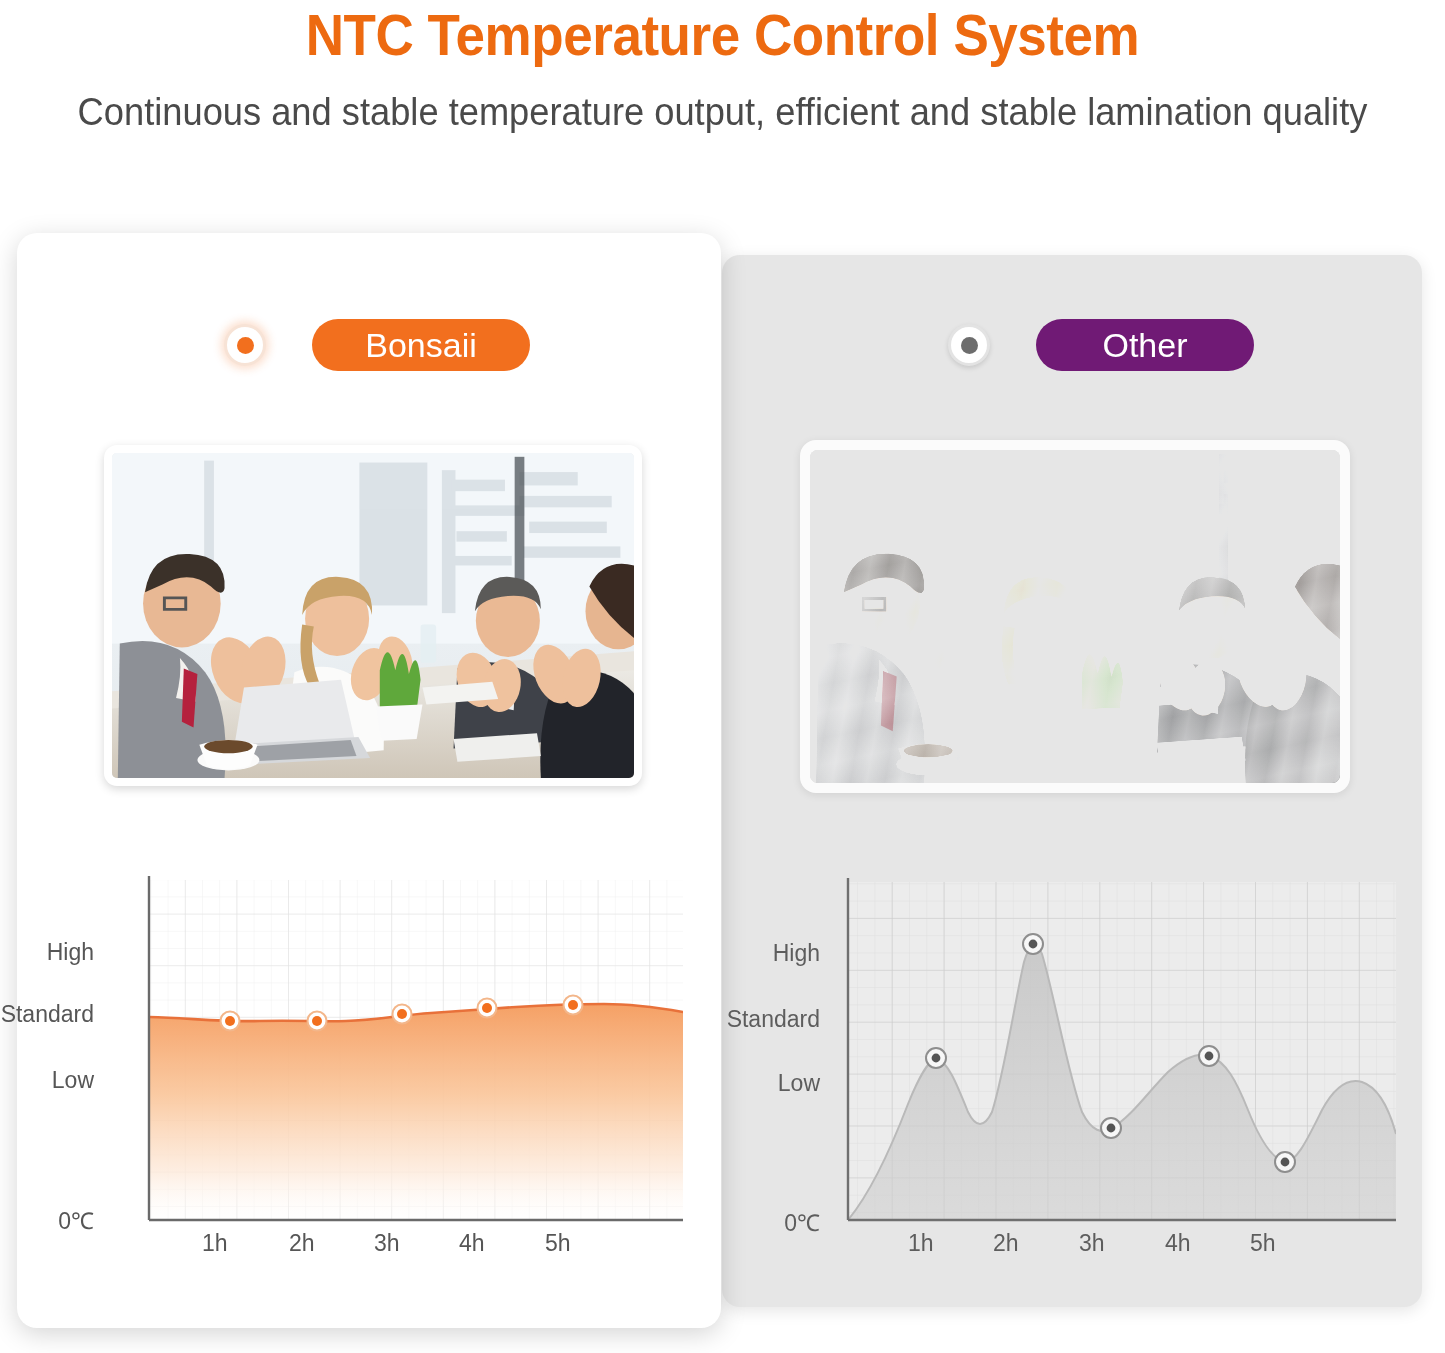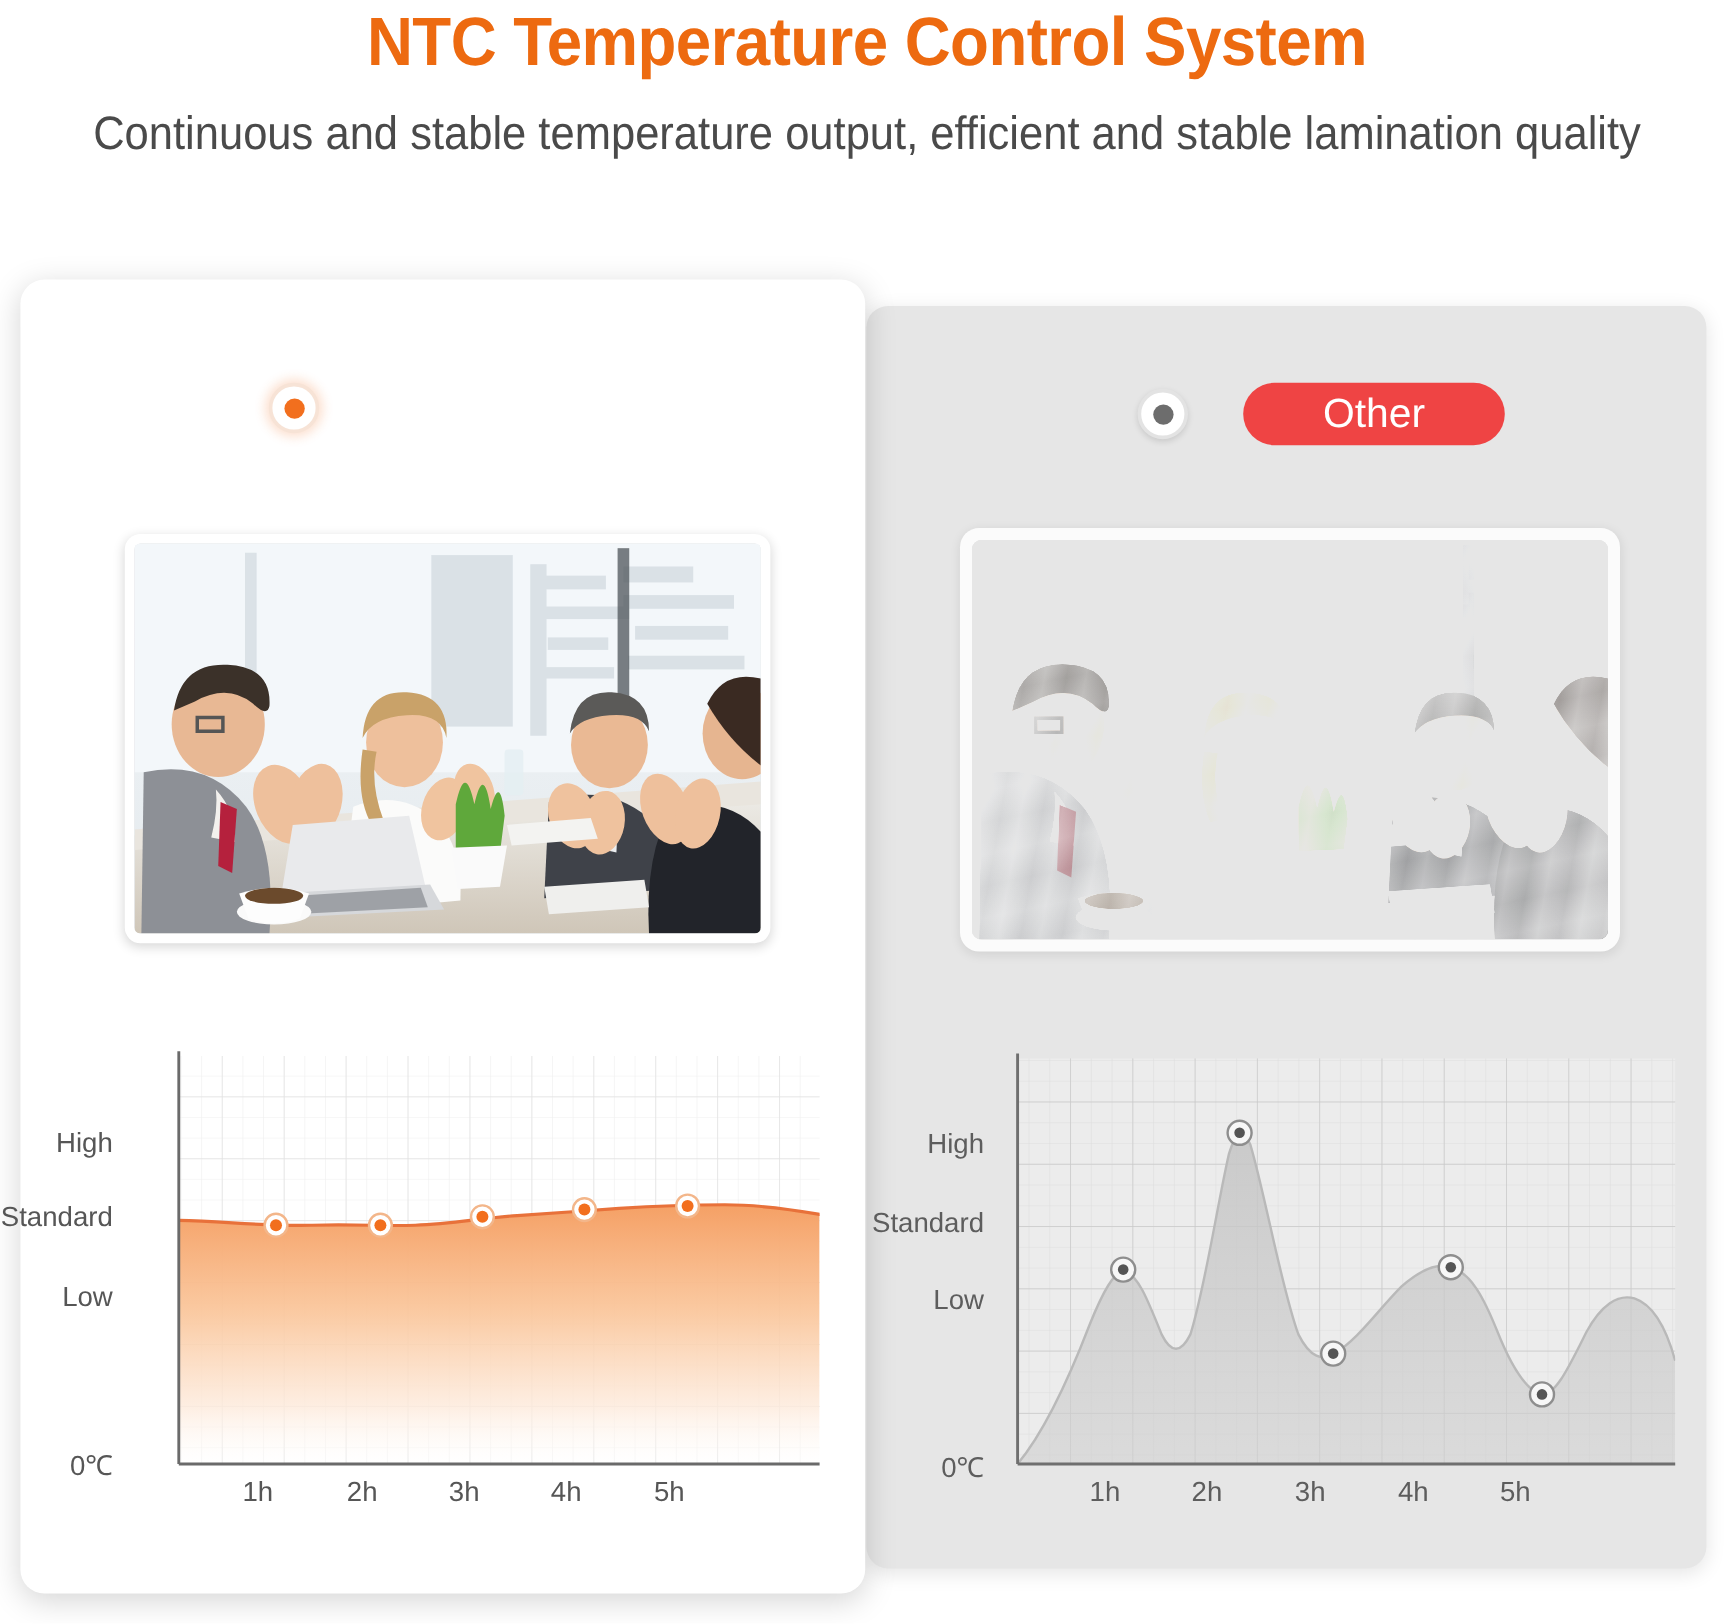--- a/index.html
+++ b/index.html
@@ -76,21 +76,21 @@
     margin-left: 46px;
     height: 52px; min-width: 218px;
     border-radius: 26px;
     display: flex; align-items: center; justify-content: center;
     color: #ffffff;
     font-size: 34px;
     padding: 0 36px;
     white-space: nowrap;
   }
   .pill-orange { background: #F26F1E; }
-  .pill-gray   { background: #ef4444; }
+  .pill-gray   { background: #701a75; }
 
   
   .photo-wrap { position: absolute; z-index: 7; }
   .photo-b {
     left: 104px; top: 445px; width: 538px; height: 341px;
     background: #ffffff;
     border-radius: 13px;
     padding: 8px;
     box-shadow: 0 3px 10px rgba(0,0,0,0.16);
   }
@@ -148,20 +148,23 @@
   <div class="title">NTC Temperature Control System</div>
   <div class="subtitle">Continuous and stable temperature output, efficient and stable lamination quality</div>
 
   <div class="card-other"></div>
 
   <div class="card-bonsaii"></div>
 
   <div class="sel sel-bonsaii">
     <span class="radio radio-on">
       <span class="dot"></span>
+    </span>
+    <span class="pill pill-orange">
+      <span>Bonsaii</span>
     </span>
   </div>
 
   <div class="sel sel-other">
     <span class="radio radio-off">
       <span class="dot"></span>
     </span>
     <span class="pill pill-gray">
       <span>Other</span>
     </span>

